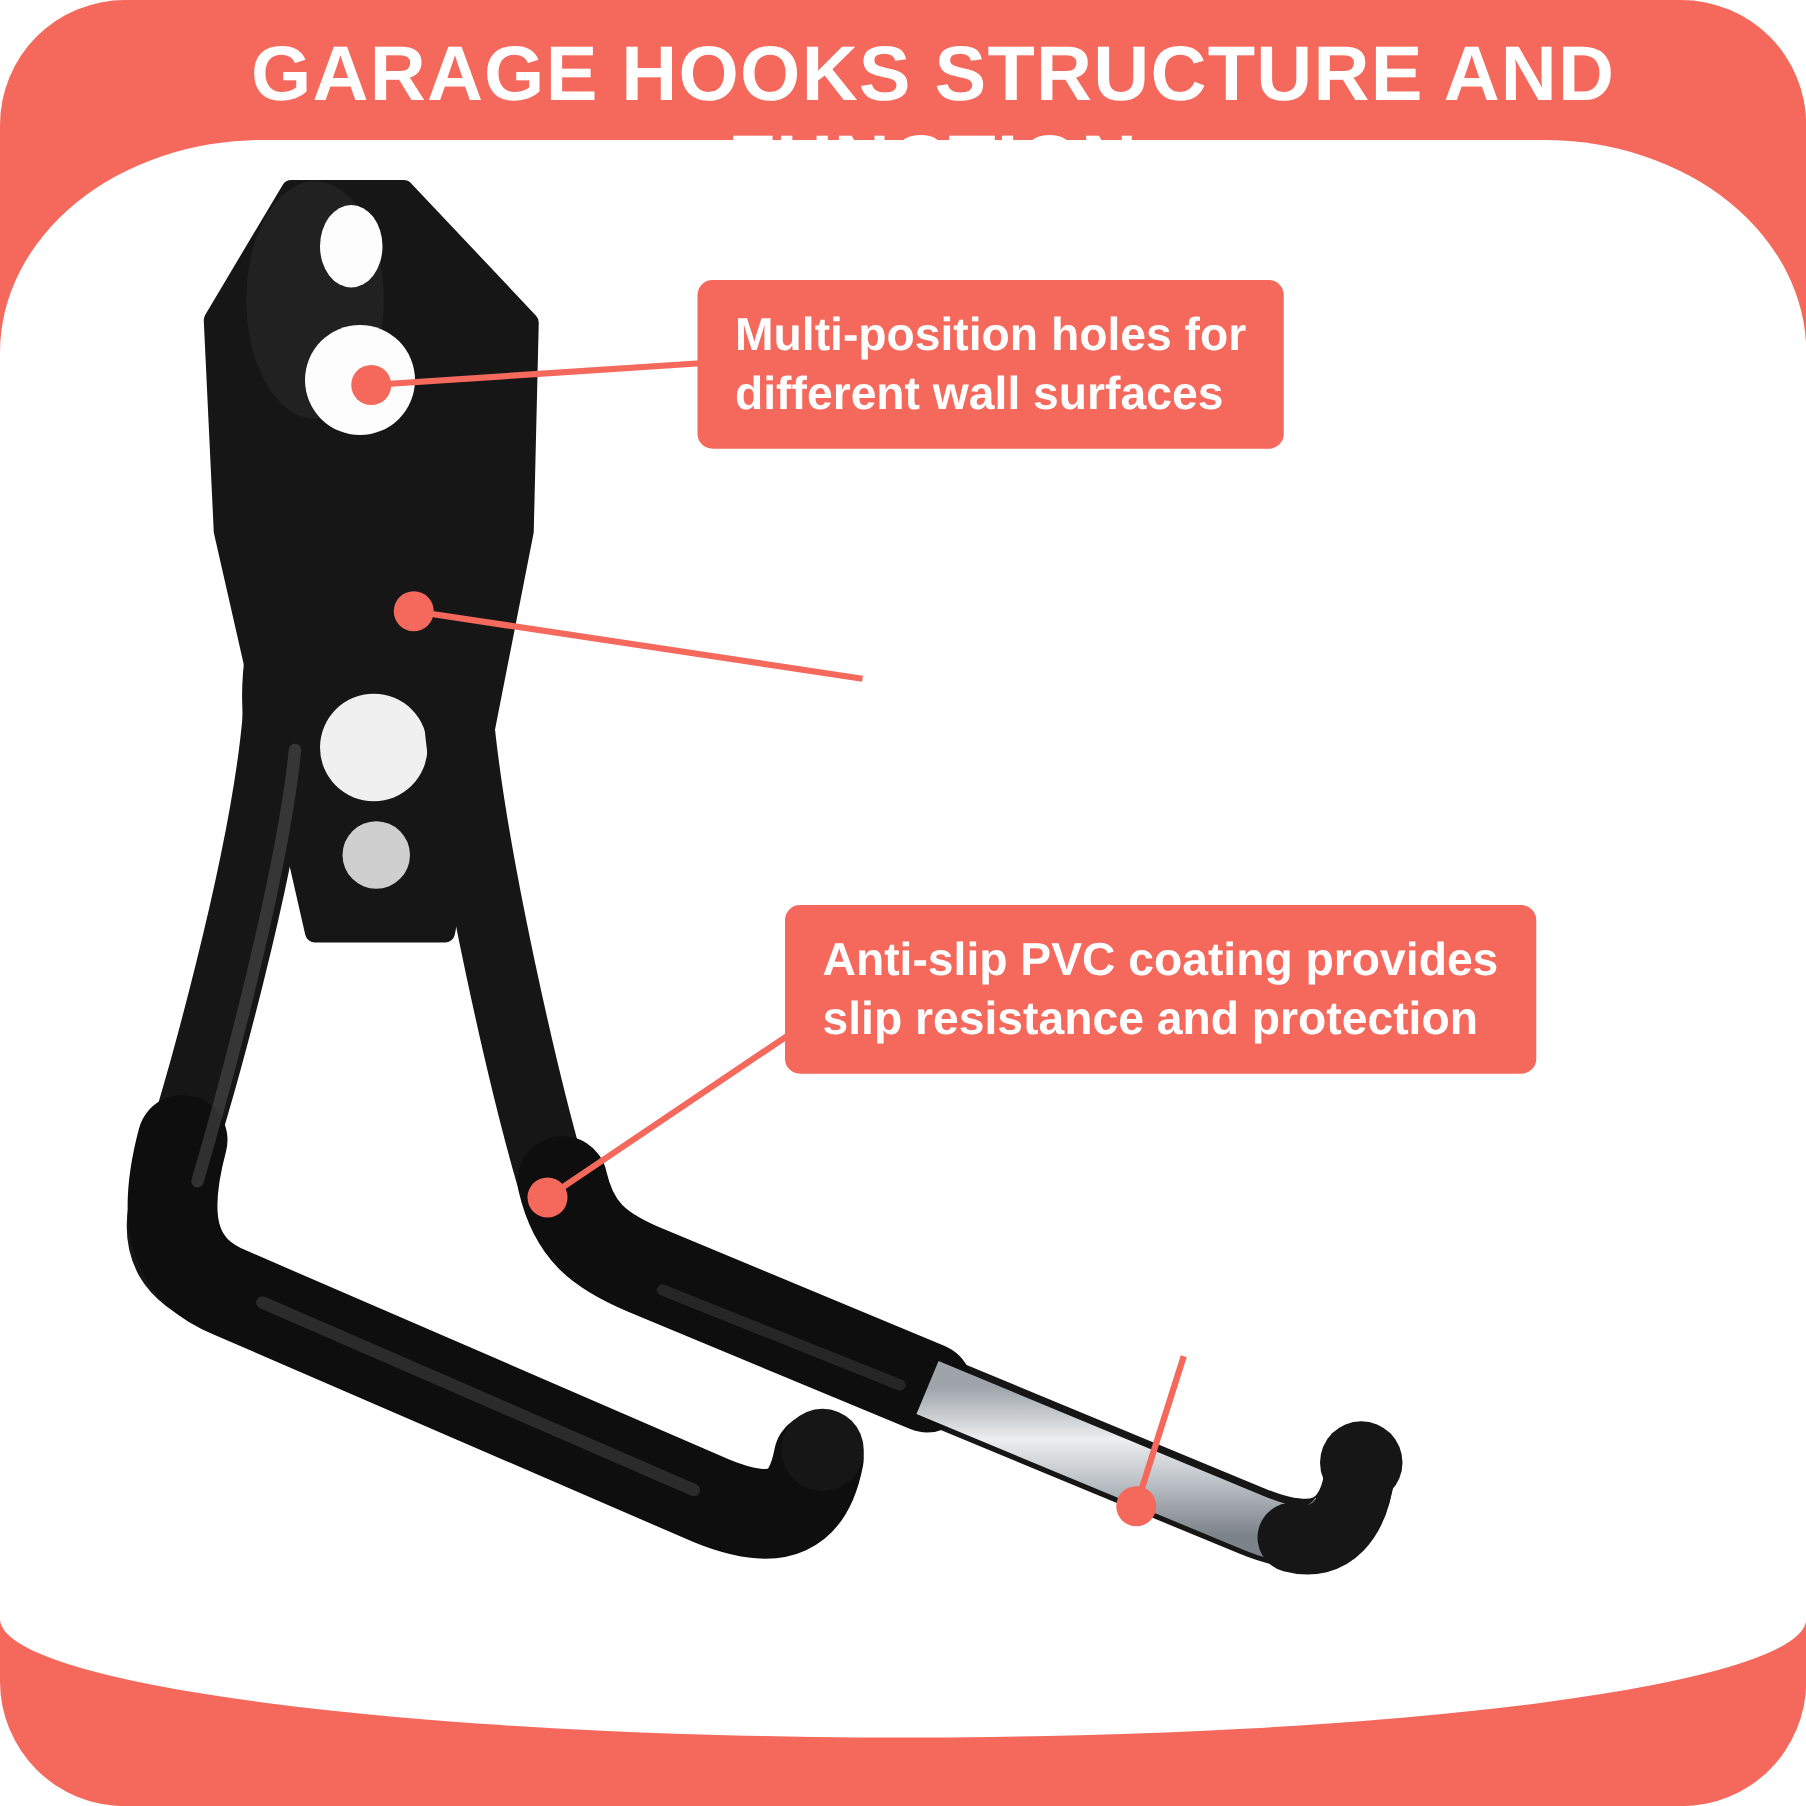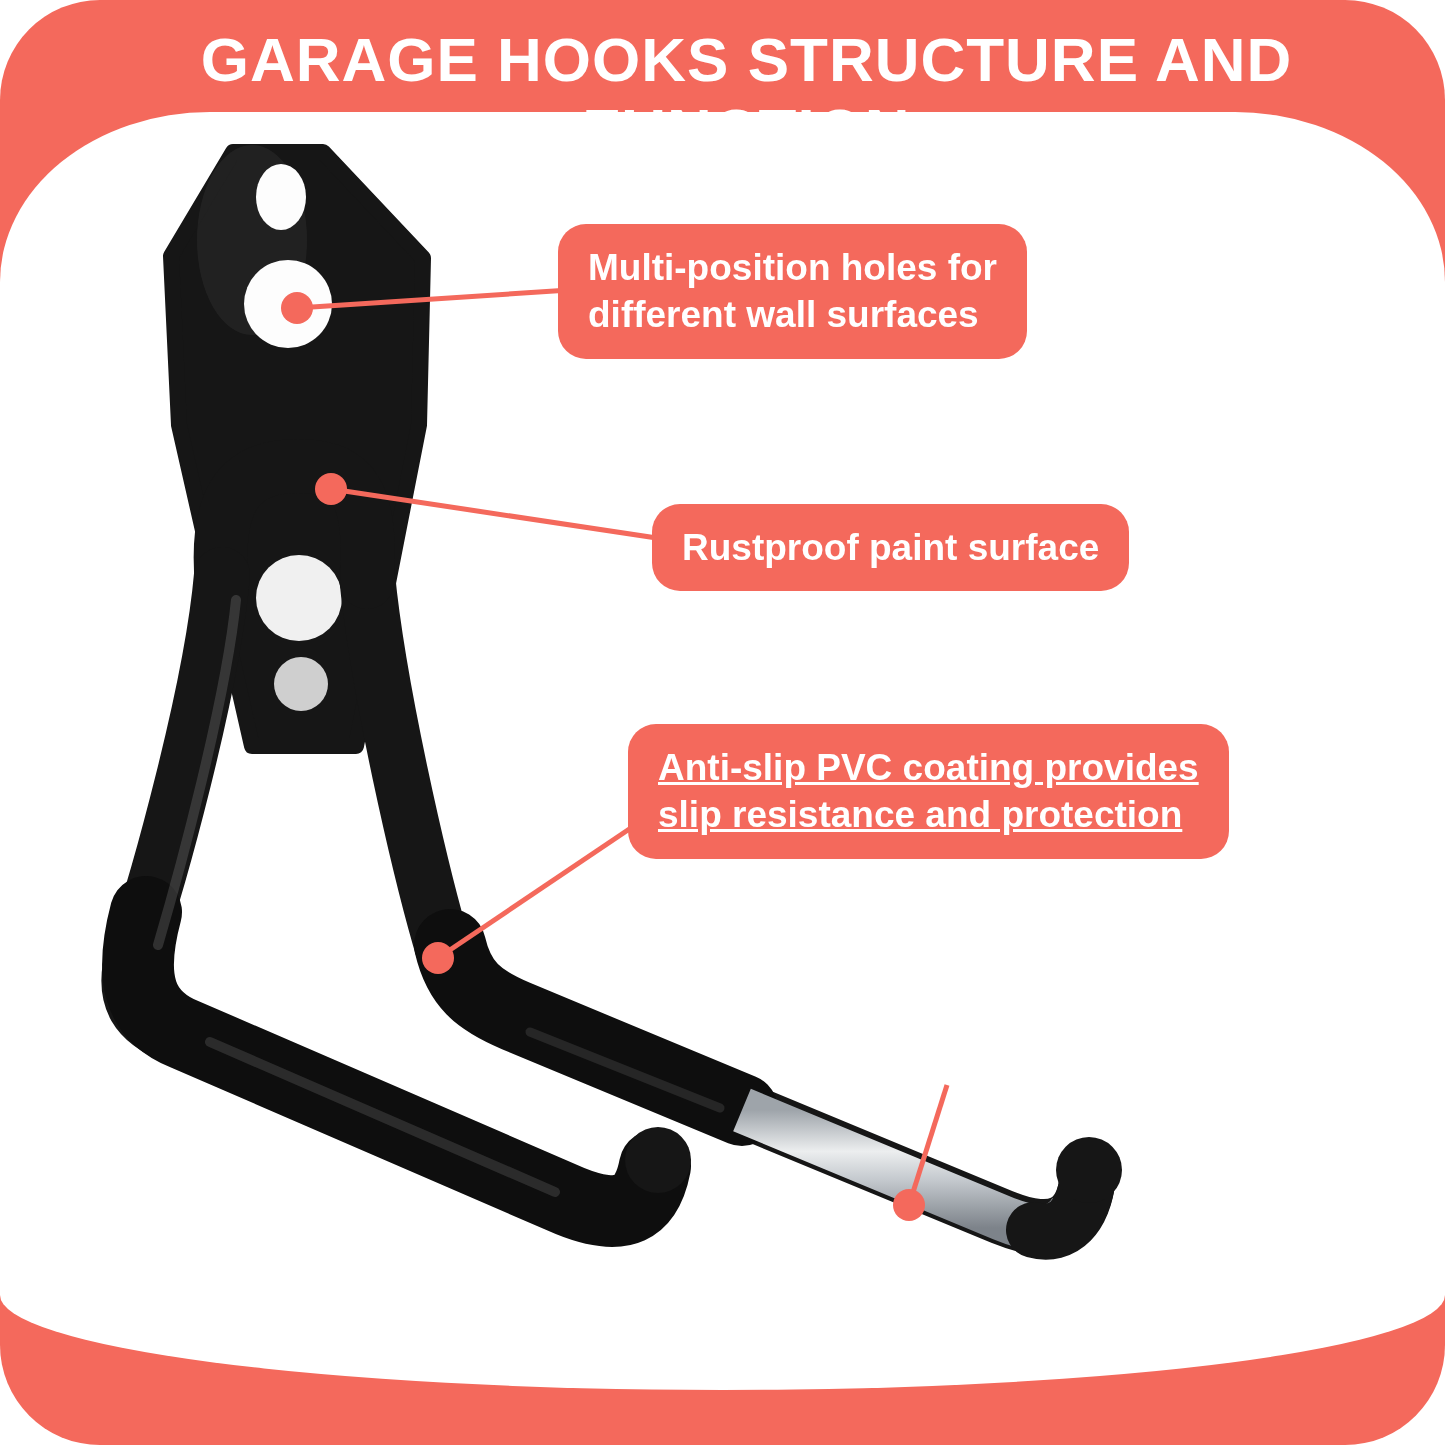--- a/index.html
+++ b/index.html
@@ -18,27 +18,27 @@
     border-radius:210px 210px 50% 50% / 170px 170px 95px 95px;
   }
   .title {
     position:absolute; top:24px; left:0; right:0;
     text-align:center; color:#ffffff;
     font-size:62px; font-weight:700; letter-spacing:1px;padding-left:48px;
   }
   .product-svg { position:absolute; inset:0; }
   .callout {
     position:absolute; background:#f4695c; color:#ffffff;
-    border-radius:28px; padding:20px 30px;
+    border-radius:12px; padding:20px 30px;
     font-size:37px; font-weight:600; line-height:1.28;
     white-space:pre;
   }
   .callout-1 { left:558px; top:224px; }
   .callout-2 { left:652px; top:504px; }
-  .callout-3 { left:628px; top:724px;text-decoration:underline; }
+  .callout-3 { left:628px; top:724px; }
   .callout-4 { left:903px; top:971px; }
 </style>
 </head>
 <body>
 
 <div class="page">
 
   <div class="bg-coral"></div>
   <div class="white-panel"></div>
 
@@ -88,17 +88,16 @@
     <g fill="#f4695c">
       <circle cx="297" cy="308" r="16"></circle>
       <circle cx="331" cy="489" r="16"></circle>
       <circle cx="438" cy="958" r="16"></circle>
       <circle cx="909" cy="1205" r="16"></circle>
     </g>
   </svg>
 
   <div class="callout callout-1">Multi-position holes for
 different wall surfaces</div>
-  <div class="callout callout-2">Rustproof paint surface</div>
   <div class="callout callout-3">Anti-slip PVC coating provides
 slip resistance and protection</div>
 
 </div>
 
 </body></html>

